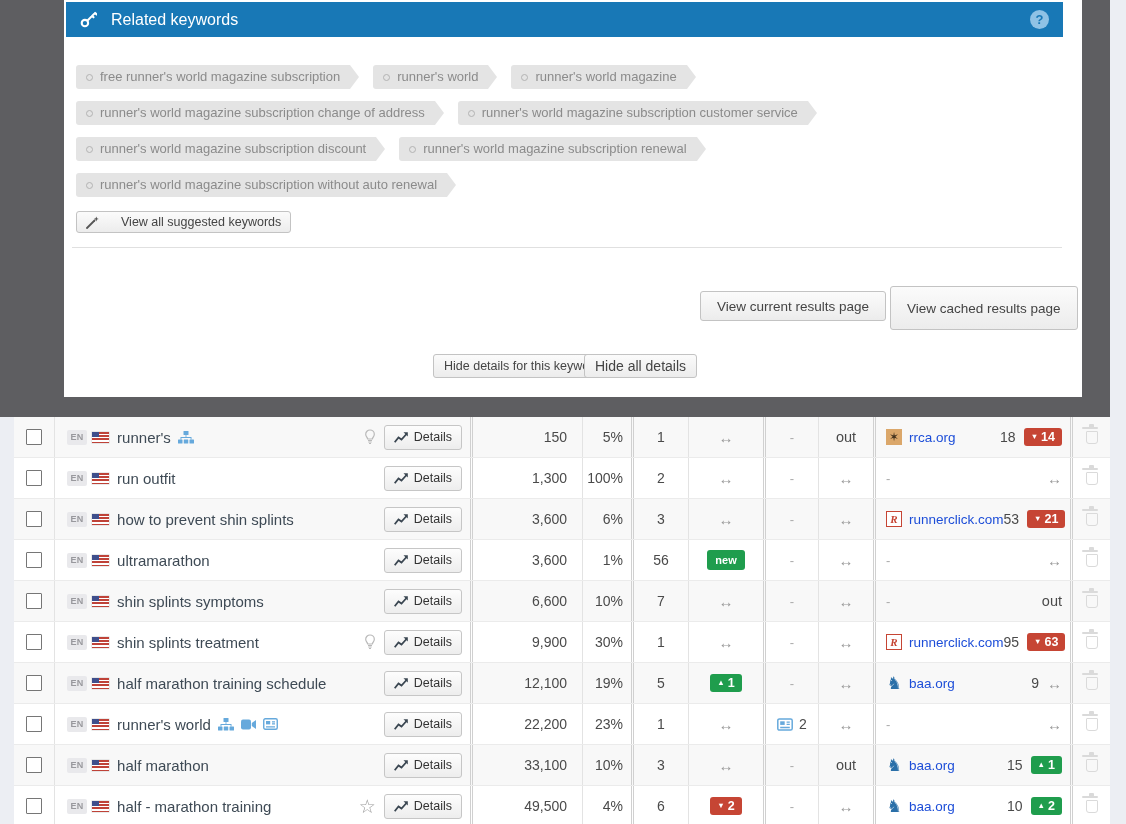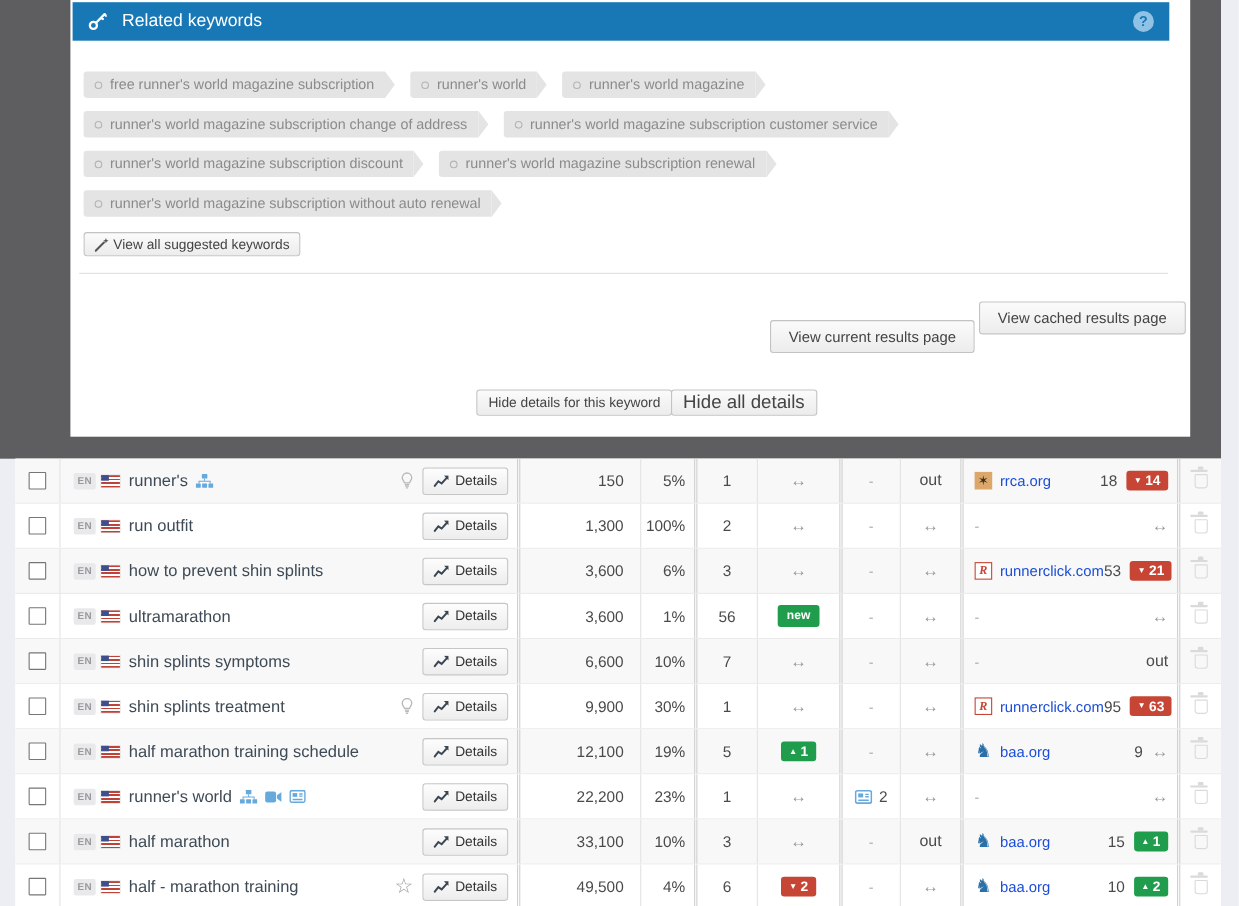--- a/index.html
+++ b/index.html
@@ -16,29 +16,29 @@
     font-weight:bold;font-size:13px;display:flex;align-items:center;justify-content:center;cursor:pointer;}
 
   .tags{padding:28px 30px 0 12px;display:flex;flex-wrap:wrap;}
   .tag{position:relative;background:#e4e4e4;color:#8b8b8b;font-size:13px;line-height:24px;height:24px;
     padding:0 10px 0 24px;margin:0 23px 12px 0;border-radius:3px 0 0 3px;white-space:nowrap;cursor:pointer;}
   .tag::before{content:"";position:absolute;left:10px;top:9px;width:5px;height:5px;
     border:1px solid #b3b3b3;border-radius:50%;}
   .tag::after{content:"";position:absolute;left:100%;top:0;width:0;height:0;
     border-left:9px solid #e4e4e4;border-top:12px solid transparent;border-bottom:12px solid transparent;}
 
-  .btn{display:inline-flex;align-items:center;gap:4px;background:linear-gradient(#fbfbfb,#ececec);
+  .btn{display:inline-flex;align-items:center;gap:22px;background:linear-gradient(#fbfbfb,#ececec);
     border:1px solid #c3c3c3;border-radius:3px;color:#444;font-size:13px;padding:4px 10px;cursor:pointer;
     box-sizing:border-box;white-space:nowrap;}
   .view-all{margin:2px 0 0 12px;font-size:12.5px;padding:3px 9px;}
   .divider{border-top:1px solid #e0e0e0;margin:14px 20px 0 8px;}
   .b-current{position:absolute;left:636px;top:291px;height:30px;font-size:13.5px;padding:0 16px;}
-  .b-cached{position:absolute;left:826px;top:274px;height:30px;font-size:13.5px;padding:0 16px;}
+  .b-cached{position:absolute;left:826px;top:286px;height:44px;font-size:13.5px;padding:0 16px;}
   .b-hidekw{position:absolute;left:369px;top:354px;height:24px;font-size:12.5px;padding:0 10px;}
-  .b-hideall{position:absolute;left:546px;top:354px;height:24px;font-size:17px;padding:0 10px;justify-content:center;}
+  .b-hideall{position:absolute;left:520px;top:354px;height:24px;font-size:14px;padding:0 10px;justify-content:center;}
 
   
   .table{position:absolute;left:14px;top:417px;width:1096px;background:#fff;}
   .row{display:flex;height:40px;border-bottom:1px solid #ebebeb;background:#fff;}
   .row.odd{background:#f8f8f8;}
   .cell{display:flex;align-items:center;border-left:1px solid #e3e3e3;box-sizing:border-box;min-width:0;}
   .cell:first-child{border-left:none;}
   .cell.grp{border-left:3px double #d0d0d0;}
   .c-check{flex:0 0 40px;justify-content:center;}
   .c-kw{flex:0 0 416px;padding:0 8px 0 12px;}

